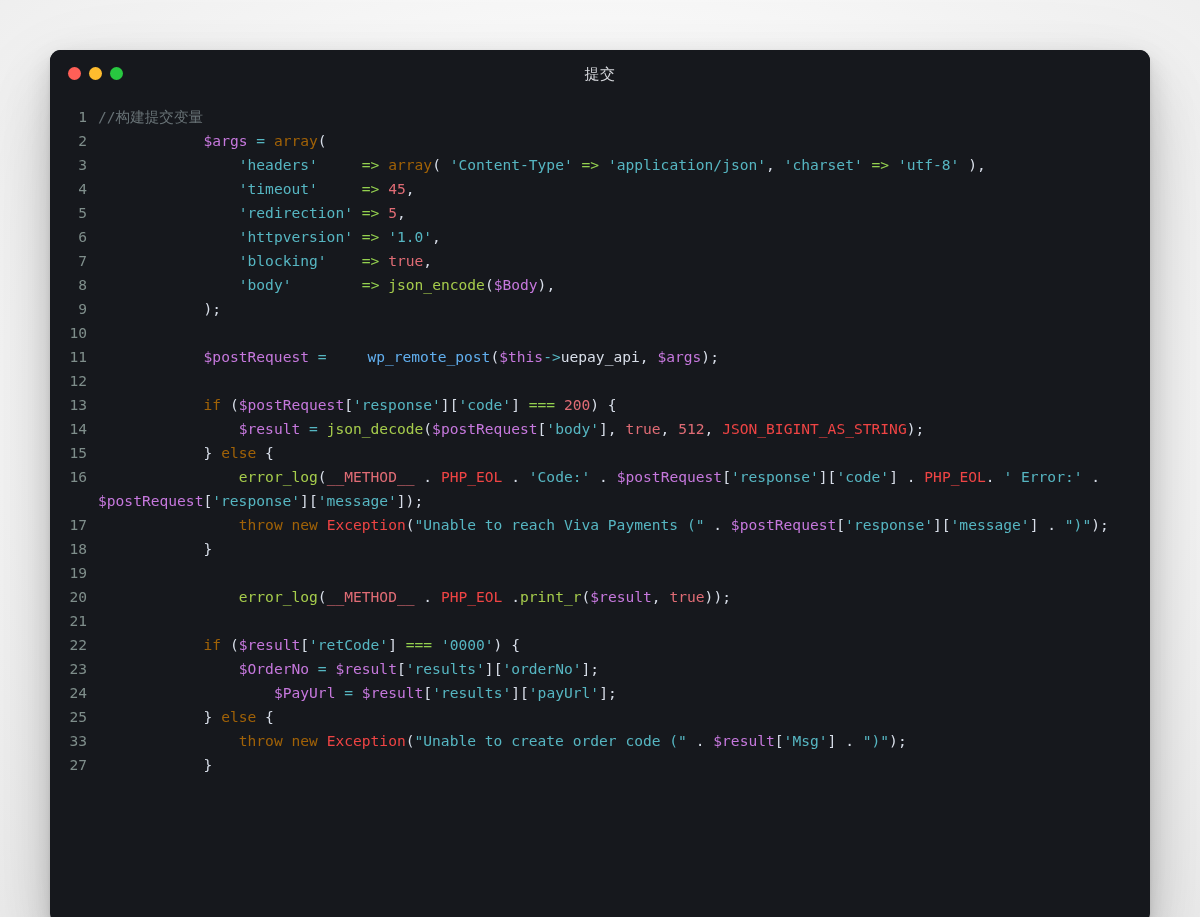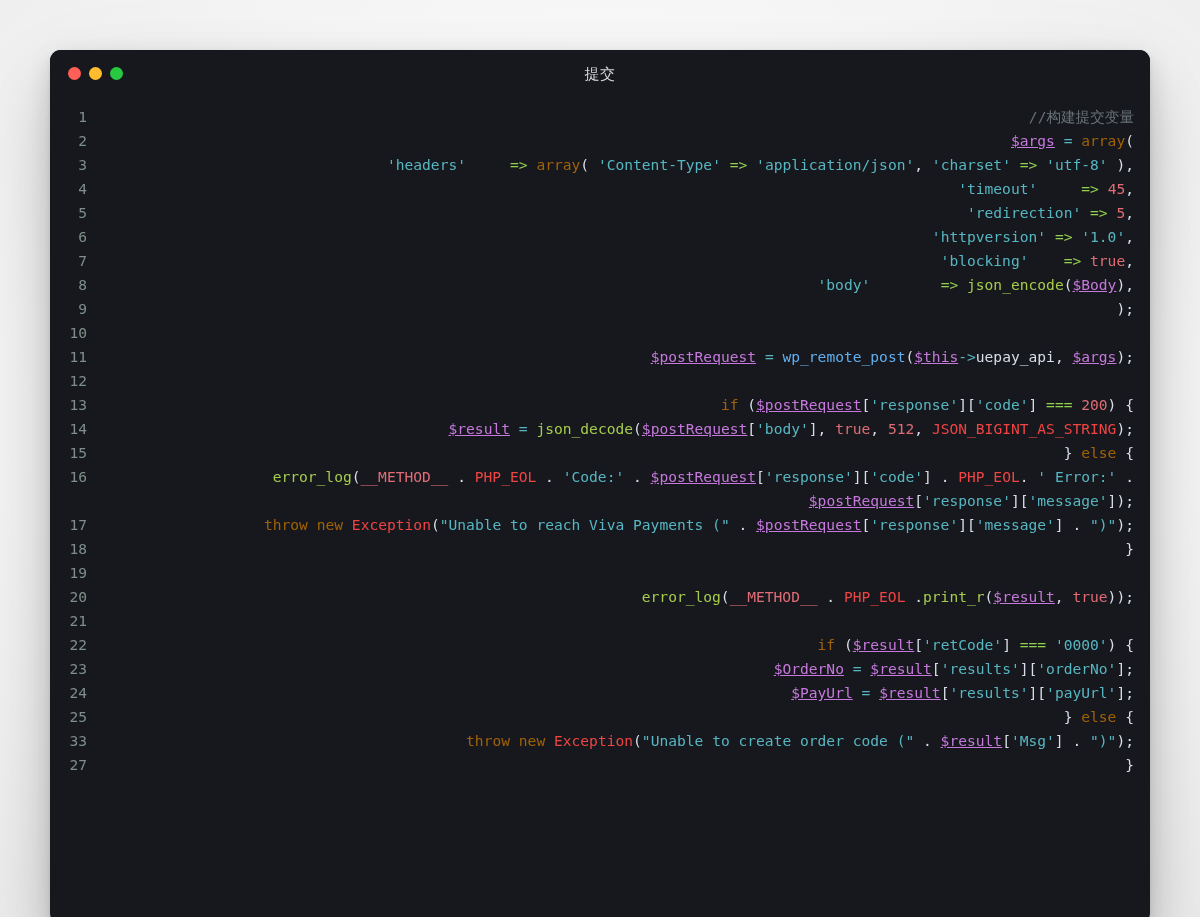--- a/index.html
+++ b/index.html
@@ -88,30 +88,29 @@
     user-select: none;
     white-space: pre;
   }
   .code-line {
     flex: 1 1 auto;
     white-space: pre-wrap;
     word-break: break-word;
     padding-right: 16px;
     color: #d8dee9;
     text-indent: 0;
-    text-align: right;
   }
 
   
   .t-comment  { color: #687276; }
-  .t-var      { color: #c678dd; text-decoration: underline; }
+  .t-var      { color: #c678dd; }
   .t-op       { color: #94d04f; }
   .t-opc      { color: #56b6c2; }
   .t-fn       { color: #a6cc4c; }
-  .t-fnb      { color: #61afef; }
+  .t-fnb      { color: #61afef; margin-left: 32px; }
   .t-kw       { color: #a16207; }
   .t-str      { color: #56b6c2; }
   .t-num      { color: #e06c75; }
   .t-const    { color: #e06c75; margin-top: 35px; }
   .t-builtin  { color: #ef4444; }
   .t-plain    { color: #d8dee9; }
   .t-punc     { color: #d8dee9; }
 </style>
 </head>
 <body>

